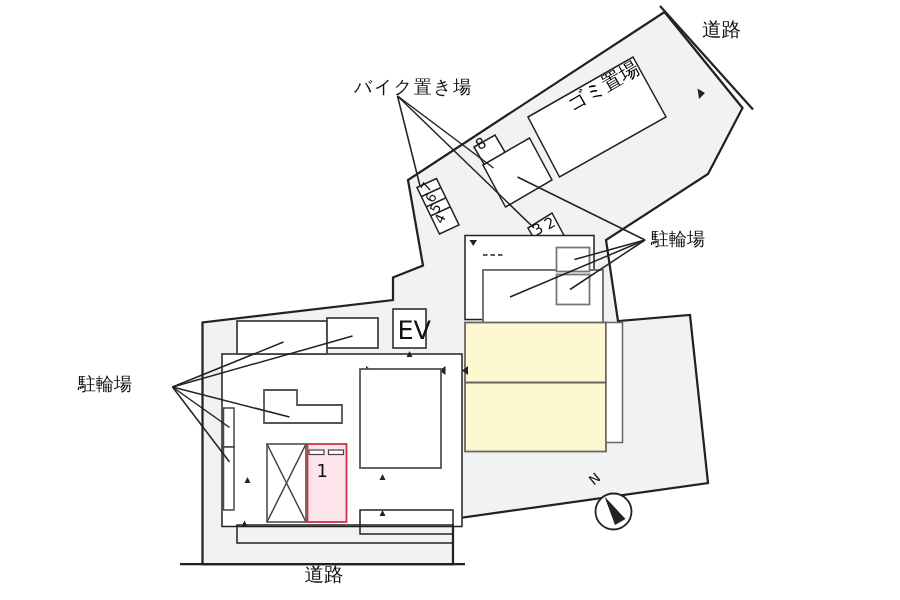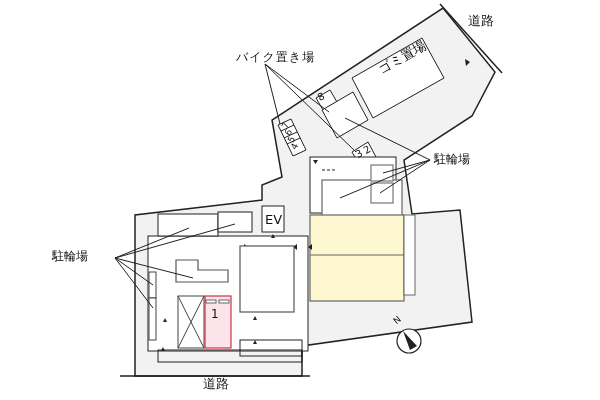--- a/index.html
+++ b/index.html
@@ -2,24 +2,24 @@
 <html><head>
 <meta charset="utf-8">
 <style>
   html, body { margin: 0; padding: 0; background: #ffffff; }
   body { width: 600px; height: 400px; position: relative; overflow: hidden;
          font-family: "DejaVu Sans", "Liberation Sans", sans-serif; }
   #plan { position: absolute; left: 0; top: 0; }
   .lbl { position: absolute; font-size: 12px; color: #111; white-space: nowrap; line-height: 1; }
   .road-top { left: 468px; top: 14px; font-size: 13px; }
   .road-bottom { left: 203px; top: 377px; font-size: 13px; }
-  .bike-label { left: 236px; top: 52px; font-size: 12px; letter-spacing: 1px; font-family: Liberation Mono, monospace; }
+  .bike-label { left: 236px; top: 52px; font-size: 12px; letter-spacing: 1px; }
   .cycle-right { left: 434px; top: 153px; font-size: 12px; }
   .cycle-left { left: 52px; top: 250px; font-size: 12px; }
-  .ev { left: 265px; top: 213px; font-size: 13px; text-align: right; }
+  .ev { left: 265px; top: 213px; font-size: 17px; text-align: right; }
   .unit1 { left: 211px; top: 308px; font-size: 12px; }
   .trash { position:absolute; left: 375px; top: 63px; font-size: 13px; transform: rotate(-30deg); transform-origin: left top; white-space: nowrap; }
 </style>
 </head>
 <body>
 
 <svg id="plan" width="600" height="400" viewBox="0 0 600 400">
 
   <polygon points="135,215 135,376 302,376 302,346 472,322 460,210 412,214 404,160 472,116 495,72 443,8 272,120 282,177 262,185 262,200 135,215" fill="#f2f2f2" stroke="#222" stroke-width="1.5"></polygon>
 

